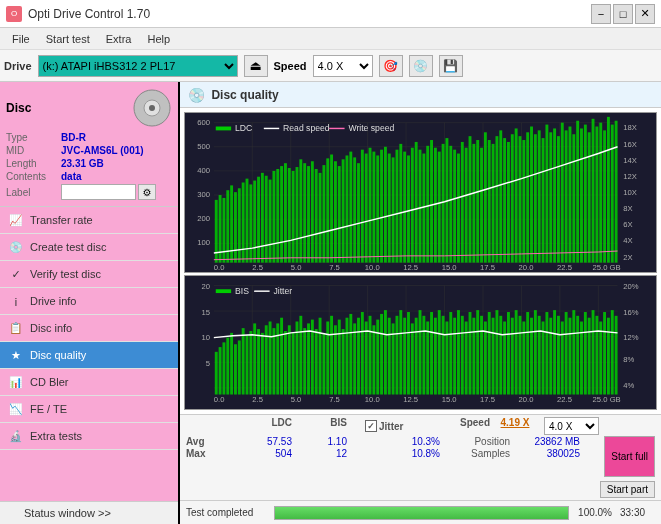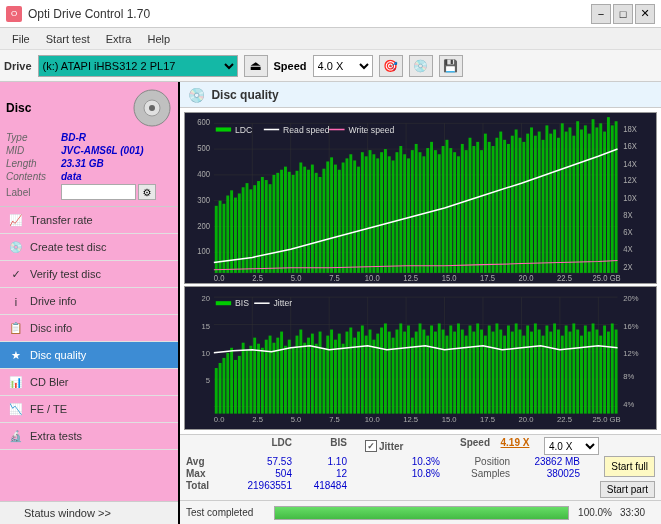--- a/index.html
+++ b/index.html
@@ -28,21 +28,21 @@
     .toolbar-icon-btn { height: 22px; width: 24px; border: 1px solid #aaa; background: #e8e8e8; display: flex; align-items: center; justify-content: center; cursor: pointer; font-size: 12px; }
     
     
     .main { display: flex; height: calc(524px - 28px - 22px - 32px); }
     
     
     .sidebar { width: 180px; background: #f9a8d4; border-right: 2px solid #000000; display: flex; flex-direction: column; flex-shrink: 0; }
     .disc-panel { padding: 6px; border-bottom: 1px solid #ccc; }
     .disc-header { display: flex; align-items: center; justify-content: space-between; margin-bottom: 4px; }
     .disc-title { font-size: 12px; font-weight: bold; }
-    .disc-row { display: flex; margin-bottom: 2px; font-size: 10px; font-style: italic; }
+    .disc-row { display: flex; margin-bottom: 2px; font-size: 10px; }
     .disc-row-label { color: #666; width: 55px; flex-shrink: 0; }
     .disc-row-value { color: #0000cc; font-weight: bold; }
     .label-row { display: flex; align-items: center; margin-top: 2px; font-size: 10px; }
     .label-input { height: 16px; width: 75px; border: 1px solid #aaa; background: white; font-size: 10px; }
     .label-btn { height: 16px; width: 18px; border: 1px solid #aaa; background: #e8e8e8; margin-left: 2px; font-size: 10px; display: flex; align-items: center; justify-content: center; cursor: pointer; }
     
     .nav-item { display: flex; align-items: center; padding: 5px 8px; cursor: pointer; font-size: 11px; color: #333; border-bottom: 1px solid #e0e0e0; gap: 6px; }
     .nav-item.active { background: #3d8cd4; color: white; }
     .nav-item .nav-icon { width: 16px; height: 16px; display: flex; align-items: center; justify-content: center; font-size: 11px; flex-shrink: 0; }
     
@@ -56,21 +56,21 @@
     .content-title { font-size: 12px; font-weight: bold; color: #333; }
     
     .charts-area { flex: 1; display: flex; flex-direction: column; padding: 4px; gap: 2px; }
     
     .chart-container { flex: 1; border: 1px solid #999; background: #1a1a2e; position: relative; overflow: hidden; }
     
     
     .stats-bar { border-top: 1px solid #ccc; padding: 3px 6px; background: #f5f5f5; font-size: 10px; }
     .speed-select-sm { height: 18px; font-size: 10px; width: 55px; border: 1px solid #aaa; background: white; }
     
-    .start-full-btn { background: #fef9c3; border: 1px solid #aaa; padding: 4px 6px; font-size: 10px; cursor: pointer; display: block; margin-bottom: 2px; }
+    .start-full-btn { background: #ec4899; border: 1px solid #aaa; padding: 14px 6px; font-size: 10px; cursor: pointer; display: block; margin-bottom: 2px; }
     .start-part-btn { background: #e8e8e8; border: 1px solid #aaa; padding: 2px 6px; font-size: 10px; cursor: pointer; display: block; }
     
     
     .progress-bar-container { border-top: 1px solid #ccc; padding: 3px 6px; background: #f5f5f5; display: flex; align-items: center; gap: 8px; height: 24px; }
     .progress-label { font-size: 10px; color: #333; min-width: 80px; }
     .progress-bar-outer { flex: 1; height: 14px; border: 1px solid #aaa; background: #f0f0f0; }
     .progress-bar-inner { height: 100%; background: linear-gradient(to bottom, #66dd66, #44bb44); }
     .progress-percent { font-size: 10px; color: #333; min-width: 35px; text-align: right; }
     .progress-time { font-size: 10px; color: #333; min-width: 35px; }
   </style>
@@ -566,25 +566,20 @@
           <div style="display:flex; font-size:10px; margin-bottom:1px; align-items:center;">
             <span style="min-width:36px; color:#555; font-weight:bold;">Max</span>
             <span style="min-width:70px; text-align:right; color:#0000cc;">504</span>
             <span style="min-width:55px; text-align:right; color:#0000cc;">12</span>
             <span style="min-width:18px;"></span>
             <span style="min-width:75px; text-align:right; color:#0000cc;">10.8%</span>
             <span style="min-width:70px; text-align:right; color:#555;">Samples</span>
             <span style="min-width:70px; text-align:right; color:#0000cc;">380025</span>
           </div>
 
-          <div style="display:flex; font-size:10px; align-items:center;">
-            <span style="min-width:36px; color:#555; font-weight:bold;">Total</span>
-            <span style="min-width:70px; text-align:right; color:#0000cc;">21963551</span>
-            <span style="min-width:55px; text-align:right; color:#0000cc;">418484</span>
-          </div>
         </div>
         <div style="display:flex; flex-direction:column; align-items:flex-end; gap:2px; margin-left:4px;">
           <button class="start-full-btn">Start full</button>
           <button class="start-part-btn">Start part</button>
         </div>
       </div>
     </div>
 
     <div class="progress-bar-container">
       <span class="progress-label">Test completed</span>

